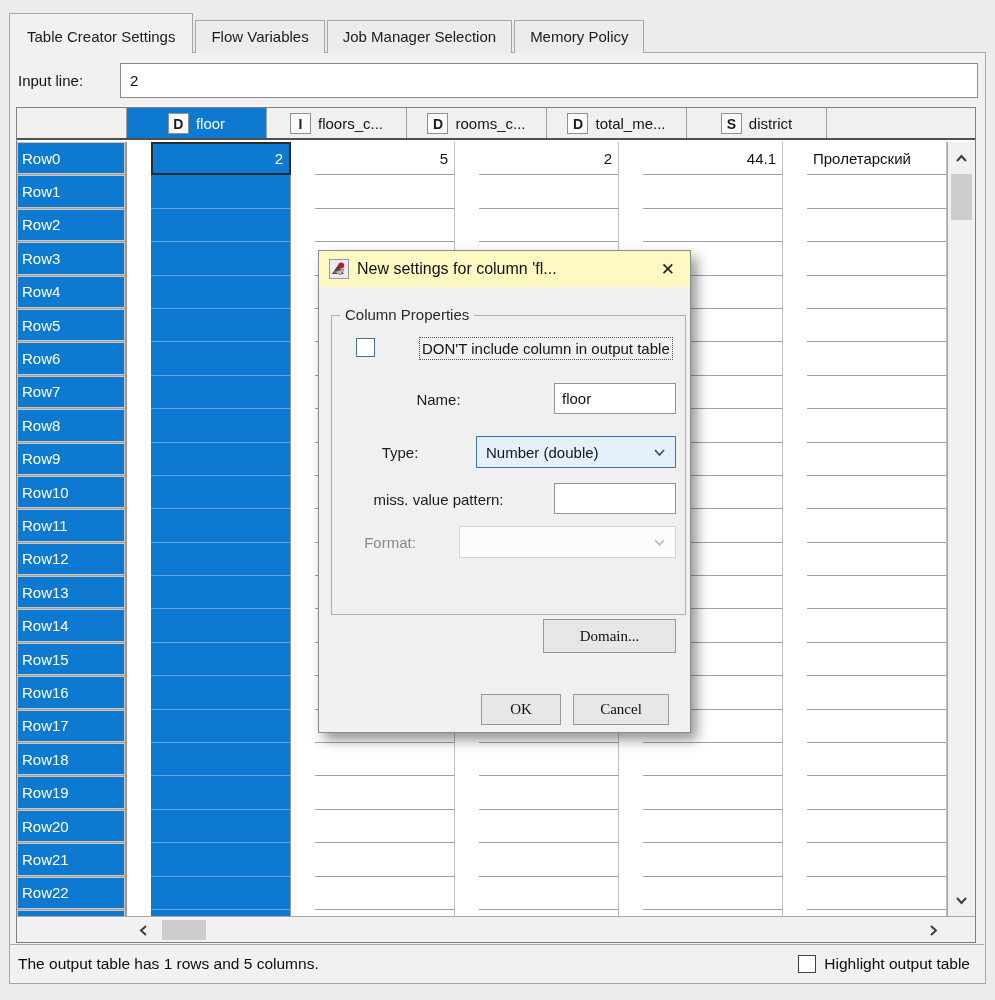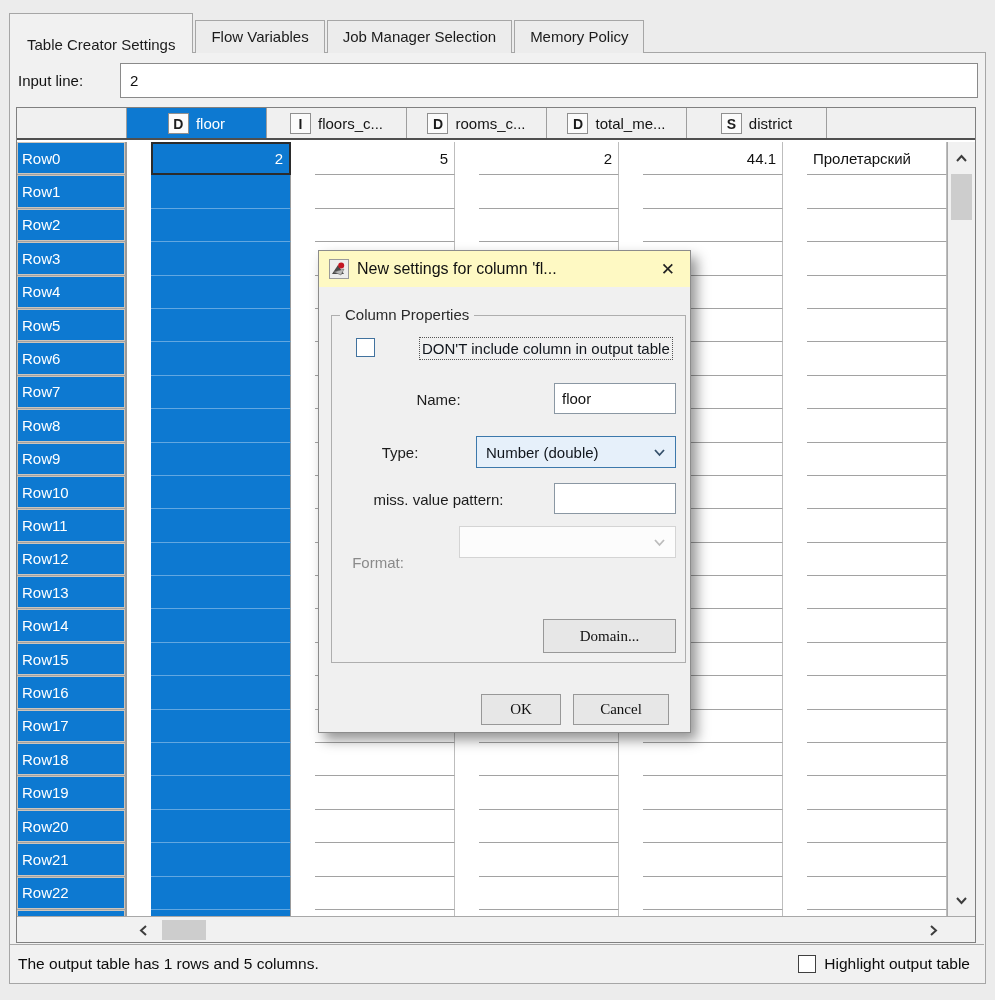--- a/index.html
+++ b/index.html
@@ -1,21 +1,21 @@
 <!DOCTYPE html>
 <html><head>
 <meta charset="utf-8">
 <style>
   * { margin:0; padding:0; box-sizing:border-box; }
   html,body { width:995px; height:1000px; background:#ececec; font-family:"Liberation Sans",sans-serif; overflow:hidden; position:relative; }
 
   
   .tabbar { position:absolute; left:9px; top:13px; height:40px; display:flex; align-items:flex-end; z-index:5; }
   .tab { height:33px; line-height:31px; padding:0 15px; font-size:15px; color:#1b1b1b; background:#ececec; border:1px solid #a6a6a6; border-bottom:none; margin-right:2px; white-space:nowrap; }
-  .tab.active { height:40px; line-height:38px; background:#f1f1f1; z-index:6; padding:12px 17px; }
+  .tab.active { height:40px; line-height:38px; background:#f1f1f1; z-index:6; padding:4px 17px; }
 
   
   .panel { position:absolute; left:9px; top:52px; width:977px; height:932px; background:#f1f1f1; border:1px solid #a6a6a6; z-index:1; }
 
   .input-label { position:absolute; left:18px; top:63px; height:36px; line-height:36px; font-size:15px; color:#111; z-index:2; }
   .input-field { position:absolute; left:120px; top:63px; width:858px; height:35px; border:1px solid #8a8a8a; background:#fff; font-size:15px; line-height:33px; padding-left:9px; color:#111; z-index:2; }
 
   
   .table { position:absolute; left:16px; top:107px; width:960px; height:836px; border:1px solid #808080; background:#fff; z-index:2; }
   .thead { display:flex; height:32px; border-bottom:2px solid #4f4f4f; background:#f0f0f0; width:958px; }
@@ -49,21 +49,21 @@
   .statusbar { position:absolute; left:10px; top:944px; width:974px; height:39px; background:#f1f1f1; border-top:1px solid #a8a8a8; display:flex; align-items:center; font-size:15.5px; color:#0c0c0c; z-index:2; }
   .statusbar .stext { margin-left:8px; }
   .hl-group { position:absolute; right:14px; display:flex; align-items:center; gap:8px; }
   .cb { width:18px; height:18px; background:#fff; border:1px solid #404040; flex:none; }
 
   
   .dialog { position:absolute; left:318px; top:250px; width:373px; height:483px; background:#f0f0f0; border:1px solid #8c8c8c; box-shadow:6px 7px 12px rgba(0,0,0,.42); z-index:10; }
   .dlg-title { position:absolute; left:0; top:0; right:0; height:36px; background:#fef9c3; display:flex; align-items:center; padding:0 10px; }
   .dlg-title-text { font-size:16px; color:#111; margin-left:8px; flex:1; white-space:nowrap; overflow:hidden; }
   .dlg-close { font-size:17px; color:#222; padding:0 5px; cursor:default; }
-  .groupbox { position:absolute; left:12px; top:64px; width:355px; height:348px; border:1px solid #aeaeae; }
+  .groupbox { position:absolute; left:12px; top:64px; width:355px; height:300px; border:1px solid #aeaeae; }
   .group-label { position:absolute; top:-10px; left:8px; background:#f0f0f0; padding:0 5px; font-size:15px; color:#2a2a2a; }
   .chk-row { position:absolute; left:24px; top:22px; display:flex; align-items:flex-start;gap:40px; }
   .cb-blue { width:19px; height:19px; border:1px solid #41729e; background:#fff; flex:none; }
   .chk-label { margin-left:5px; font-size:15px; color:#10151c; outline:1px dotted #555; padding:2px 2px; white-space:nowrap; }
   .flabel { position:absolute; font-size:15px; color:#1c1c1c; text-align:center; white-space:nowrap; }
   .flabel.disabled { color:#8a8a8a; }
   .tinput { position:absolute; background:#fff; border:1px solid #8a97a3; font-size:15px; display:flex; align-items:center; padding:0 7px; color:#111; }
   .combo { position:absolute; display:flex; align-items:center; padding:0 9px; font-size:15px; color:#10151c; }
   .combo.hl { background:#e6f0fa; border:1px solid #3c78ab; }
   .combo.off { background:#fcfcfc; border:1px solid #d4d4d4; }
@@ -395,21 +395,21 @@
   <div class="combo hl" style="left:157px; top:185px; width:200px; height:32px;">
     <span>Number (double)</span>
     <svg class="chev" width="13" height="9">
         <polyline points="2,2 6.5,7 11,2" fill="none" stroke="#35506b" stroke-width="1.8"></polyline>
       </svg>
   </div>
 
   <span class="flabel" style="left:12px; top:240px; width:215px;">miss. value pattern:</span>
   <div class="tinput" style="left:235px; top:232px; width:122px; height:31px;"></div>
 
-  <span class="flabel disabled" style="left:0; top:283px; width:118px;margin-top:20px;">Format:</span>
+  <span class="flabel disabled" style="left:12px; top:283px; width:118px;">Format:</span>
   <div class="combo off" style="left:140px; top:275px; width:217px; height:32px;">
     <span></span>
     <svg class="chev" width="13" height="9">
         <polyline points="2,2 6.5,7 11,2" fill="none" stroke="#bcbcbc" stroke-width="1.8"></polyline>
       </svg>
   </div>
 
   <button class="btn" style="left:224px; top:368px; width:133px; height:34px;">Domain...</button>
   <button class="btn" style="left:162px; top:443px; width:80px; height:31px;">OK</button>
   <button class="btn" style="left:254px; top:443px; width:96px; height:31px;">Cancel</button>

